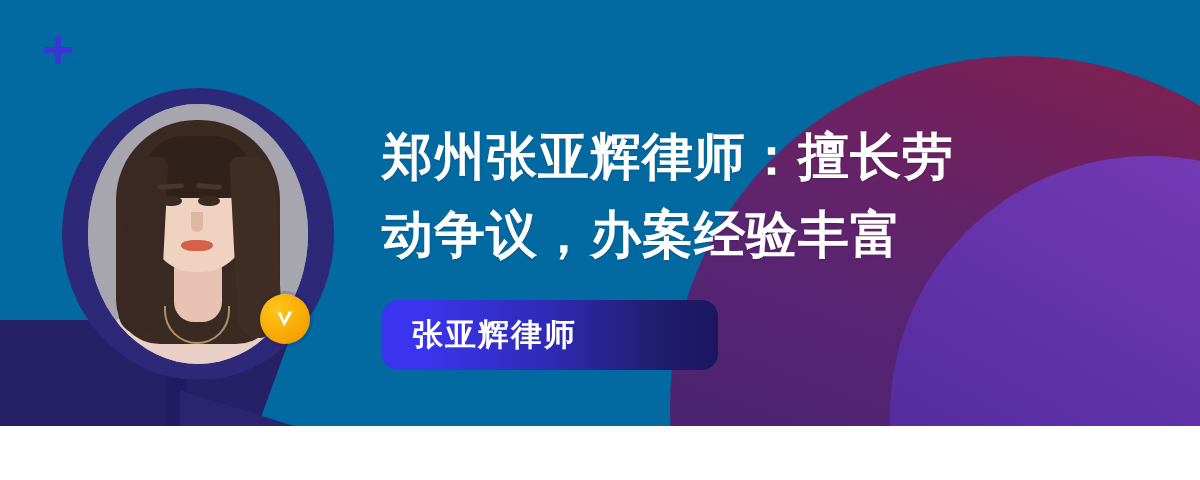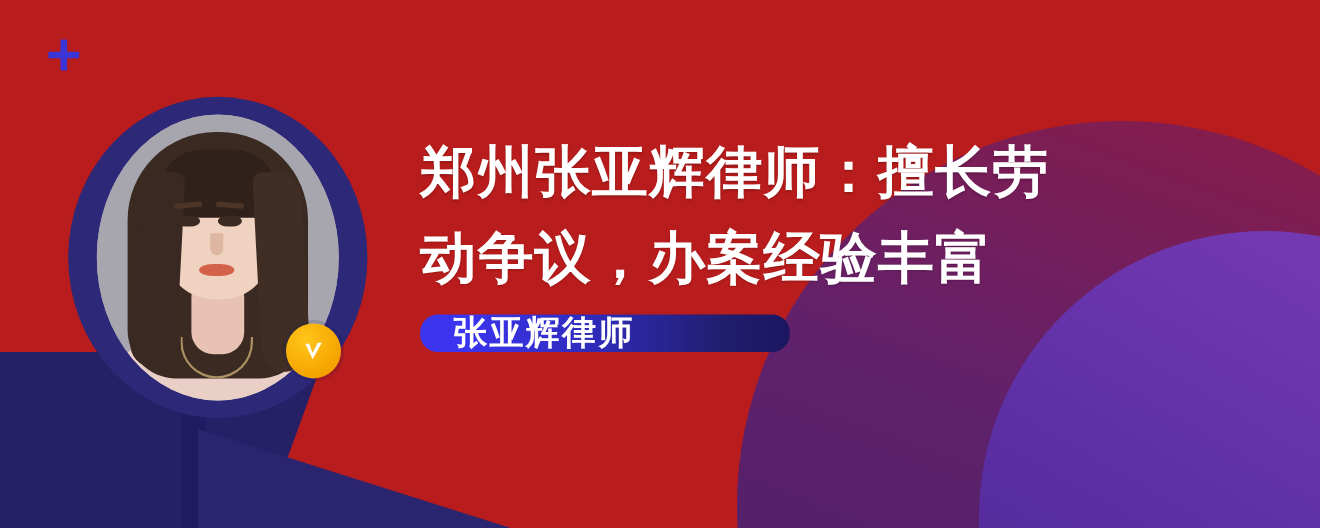--- a/index.html
+++ b/index.html
@@ -3,22 +3,22 @@
 <meta charset="utf-8">
 <style>
   * { margin:0; padding:0; box-sizing:border-box; }
   html, body {
     width:1200px; height:480px;
     font-family:"Liberation Sans","DejaVu Sans",sans-serif;
     overflow:hidden;
   }
   #banner {
     position:relative;
-    width:1200px; height:480px;
-    background:#b91c1c;
+    width:1200px; height:426px;
+    background:#0369a1;
     overflow:hidden;
   }
 
   
   .deco { position:absolute; pointer-events:none; }
 
   
   .wedge-left {
     left:-40px; top:320px;
     width:300px; height:200px;
@@ -180,24 +180,24 @@
   .headline {
     color:#ffffff;
     font-size:51px;
     line-height:78px;
     font-weight:bold;
     letter-spacing:1px;
     white-space:pre-line;
     text-shadow:0 1px 2px rgba(0,0,0,.18);
   }
   .name-pill {
-    margin-top:12px;
+    margin-top:26px;
     display:inline-block;
     min-width:336px;
-    padding:0 30px;
+    padding:18px 30px;
     border-radius:16px;
     background:linear-gradient(90deg,#3b34ef 0%,#3b34ef 12%,#2f2bb8 48%,#211d6e 82%,#1a1660 100%);
     color:#ffffff;
     font-size:31px;
     font-weight:bold;
     letter-spacing:2px;
     line-height:1.1;
   }
 </style>
 </head>

